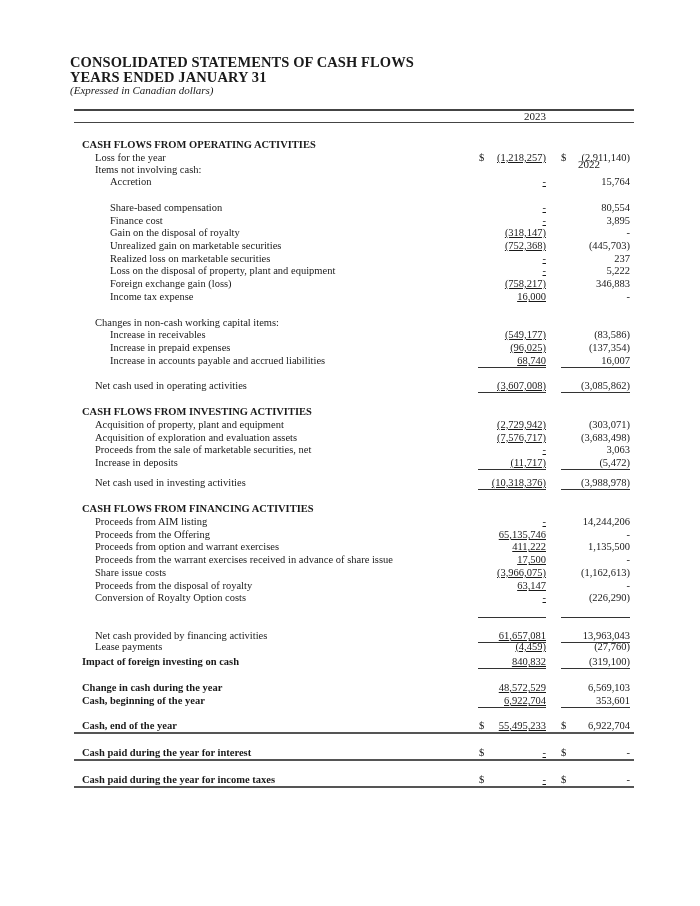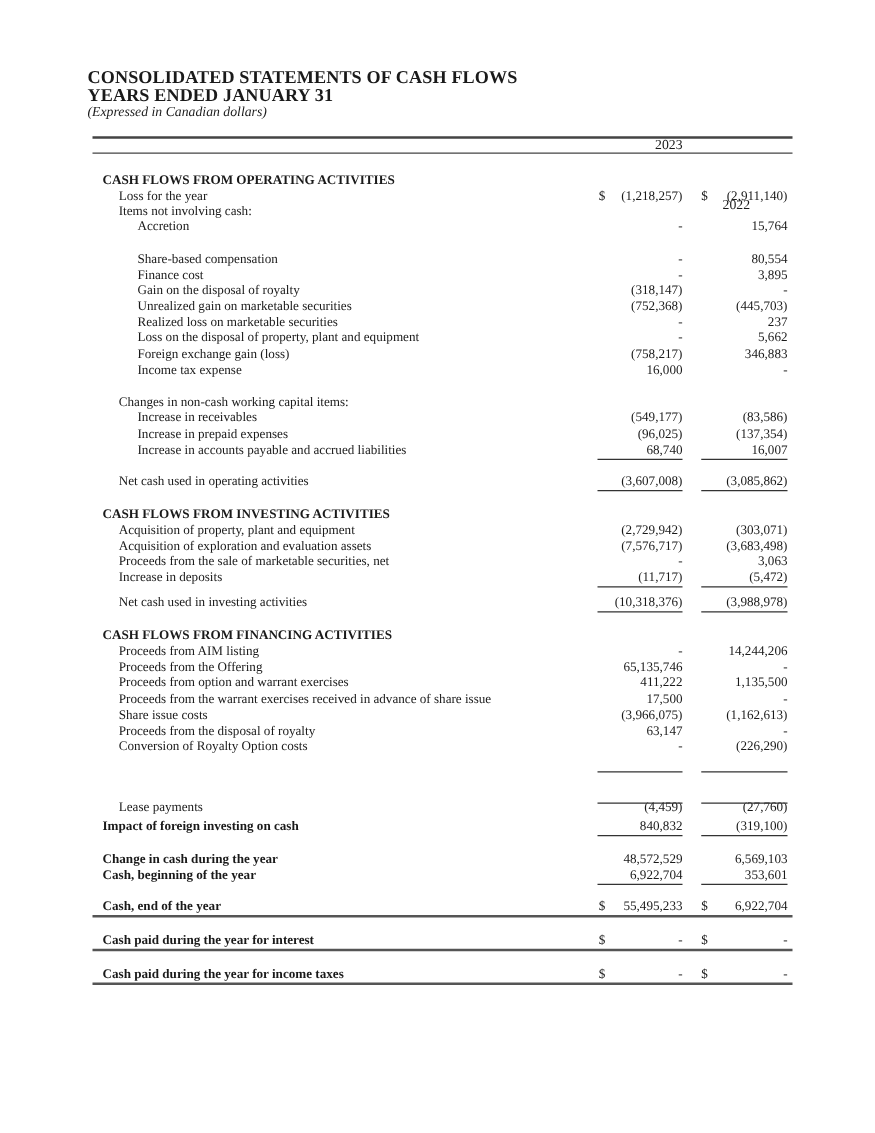--- a/index.html
+++ b/index.html
@@ -12,21 +12,21 @@
   .subtitle { position: absolute; left: 70px; top: 84px; font-style: italic; font-size: 11px; }
   .hdr-top { position: absolute; left: 74px; top: 109px; width: 560px; height: 2px; background: #444; }
   .hdr-bot { position: absolute; left: 74px; top: 122px; width: 560px; height: 1px; background: #444; }
   .yr { position: absolute; top: 110px; font-size: 11px; text-align: right; }
   .yr.c1 { left: 470px; width: 76px; }
   .yr.c2 { left: 524px; width: 76px; margin-top: 48px; }
 
   .row { position: absolute; left: 0; width: 700px; height: 13px; font-size: 10.5px; line-height: 13px; }
   .row .lbl { position: absolute; white-space: nowrap; text-align: center; }
   .row .v { position: absolute; text-align: right; white-space: nowrap; }
-  .row .v1 { left: 470px; width: 76px; }
+  .row .v1 { left: 470px; width: 76px; text-decoration: underline; }
   .row .v2 { left: 554px; width: 76px; }
   .row .d1 { position: absolute; left: 479px; }
   .row .d2 { position: absolute; left: 561px; }
   .l0 { left: 82px; }
   .l1 { left: 95px; }
   .l2 { left: 110px; }
   .bold { font-weight: bold; }
   .sec { font-weight: bold; }
   .ul1 { position: absolute; left: 478px; width: 68px; height: 1px; background: #333; }
   .ul2 { position: absolute; left: 561px; width: 69px; height: 1px; background: #333; }
@@ -85,21 +85,21 @@
     <span class="v v2">(445,703)</span>
   </div>
   <div class="row" style="top:252px">
     <span class="lbl l2">Realized loss on marketable securities</span>
     <span class="v v1">-</span>
     <span class="v v2">237</span>
   </div>
   <div class="row" style="top:264px">
     <span class="lbl l2">Loss on the disposal of property, plant and equipment</span>
     <span class="v v1">-</span>
-    <span class="v v2">5,662</span>
+    <span class="v v2">5,222</span>
   </div>
   <div class="row" style="top:277px">
     <span class="lbl l2">Foreign exchange gain (loss)</span>
     <span class="v v1">(758,217)</span>
     <span class="v v2">346,883</span>
   </div>
   <div class="row" style="top:290px">
     <span class="lbl l2">Income tax expense</span>
     <span class="v v1">16,000</span>
     <span class="v v2">-</span>
@@ -207,20 +207,25 @@
     <span class="v v2">(226,290)</span>
   </div>
   <div class="row" style="top:640px">
     <span class="lbl l1">Lease payments</span>
     <span class="v v1">(4,459)</span>
     <span class="v v2">(27,760)</span>
   </div>
   <div class="ul1" style="top:617px"></div>
   <div class="ul2" style="top:617px"></div>
 
+  <div class="row" style="top:629px">
+    <span class="lbl l1">Net cash provided by financing activities</span>
+    <span class="v v1">61,657,081</span>
+    <span class="v v2">13,963,043</span>
+  </div>
   <div class="ul1" style="top:642px"></div>
   <div class="ul2" style="top:642px"></div>
 
   <div class="row" style="top:655px">
     <span class="lbl l0 bold">Impact of foreign investing on cash</span>
     <span class="v v1">840,832</span>
     <span class="v v2">(319,100)</span>
   </div>
   <div class="ul1" style="top:668px"></div>
   <div class="ul2" style="top:668px"></div>

